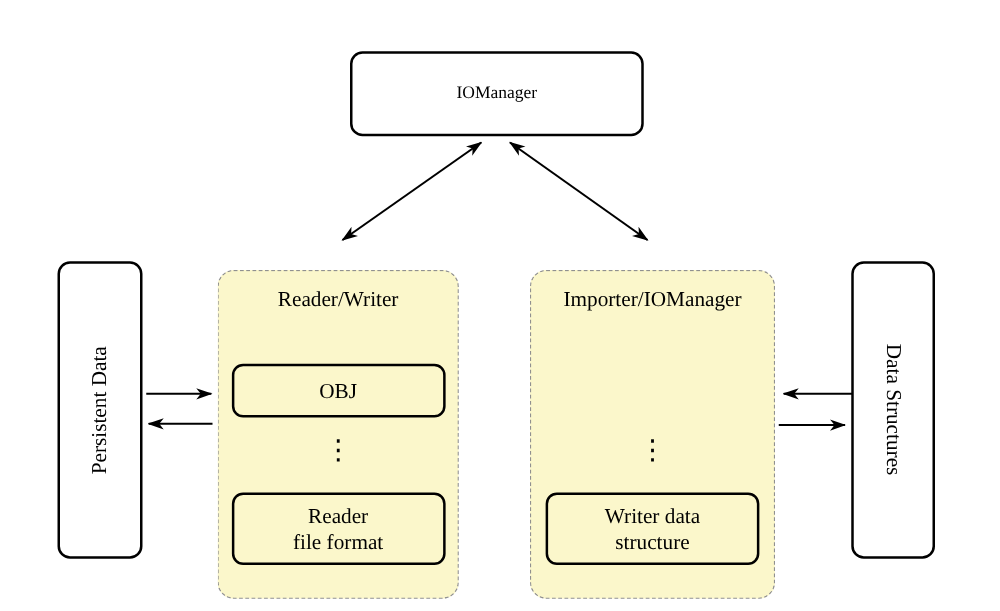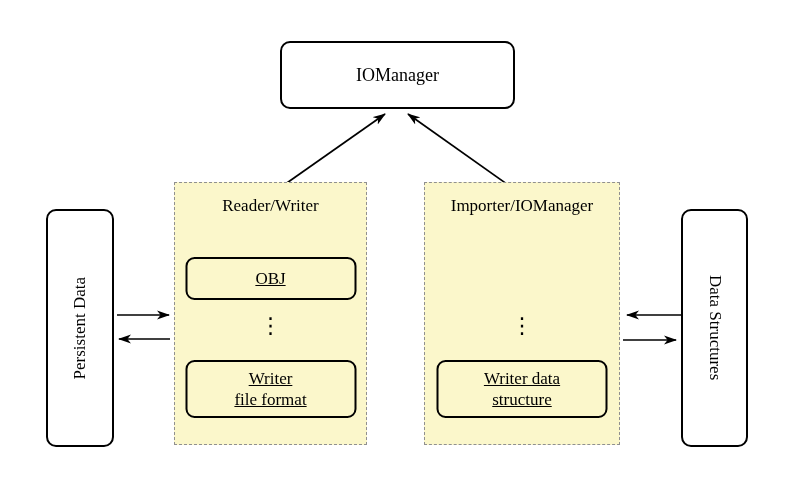--- a/index.html
+++ b/index.html
@@ -27,34 +27,34 @@
   .node {
     position: absolute;
     border: 2.5px solid var(--node-border, #000);
     border-radius: 10px;
     background: #ffffff;
     display: flex;
     align-items: center;
     justify-content: center;
     box-sizing: border-box;
   }
-  #iomanager { left: 280px; top: 41px; width: 235px; height: 68px; font-size: 18px; }
+  #iomanager { left: 280px; top: 41px; width: 235px; height: 68px; font-size: 14px; }
   #persistent { left: 46px;  top: 209px; width: 68px; height: 238px; }
   #datastructs { left: 681px; top: 209px; width: 67px; height: 238px; }
 
   .vtext { writing-mode: vertical-rl; font-size: 17px; white-space: nowrap; }
   .vtext.up { transform: rotate(180deg); }
 
   .group {
     position: absolute;
-    top: 182px;
+    top: 216px;
     height: 263px;
     background: var(--group-fill, #fbf7cb);
     border: 1.6px dashed var(--group-border, #909090);
-    border-radius: 0;
+    border-radius: 13px;
     box-sizing: border-box;
   }
   #group-rw { left: 174px; width: 193px; }
   #group-ie { left: 424px; width: 196px; }
 
   .group-title {
     margin-top: 13px;
     text-align: center;
     font-size: 17px;
   }
@@ -67,21 +67,20 @@
     border-radius: 9px;
     background: var(--group-fill, #fbf7cb);
     box-sizing: border-box;
     display: flex;
     flex-direction: column;
     align-items: center;
     justify-content: center;
     font-size: 17px;
     text-align: center;
     line-height: 21px;
-    text-decoration: underline;
   }
   .item-top { top: 74px; height: 43px; }
   .item-bottom { top: 177px; height: 58px; }
   .dots {
     position: absolute;
     top: 130px;
     left: 0; right: 0;
     text-align: center;
     font-size: 22px;
     line-height: 26px;
@@ -121,21 +120,21 @@
     <span class="vtext">Data Structures</span>
   </div>
 
   <div class="group" id="group-rw">
     <div class="group-title">Reader/Writer</div>
     <div class="item item-top">
       <span>OBJ</span>
     </div>
     <div class="dots">⋮</div>
     <div class="item item-bottom">
-      <span>Writer</span>
+      <span>Reader</span>
       <span>file format</span>
     </div>
   </div>
 
   <div class="group" id="group-ie">
     <div class="group-title">Importer/IOManager</div>
     <div class="dots">⋮</div>
     <div class="item item-bottom">
       <span>Writer data</span>
       <span>structure</span>

